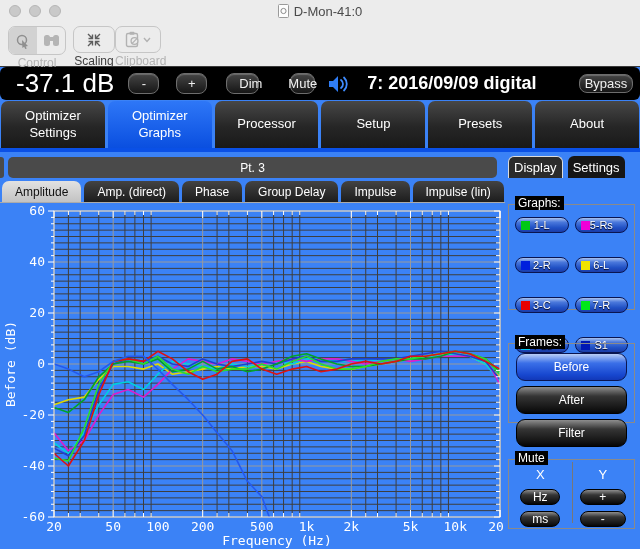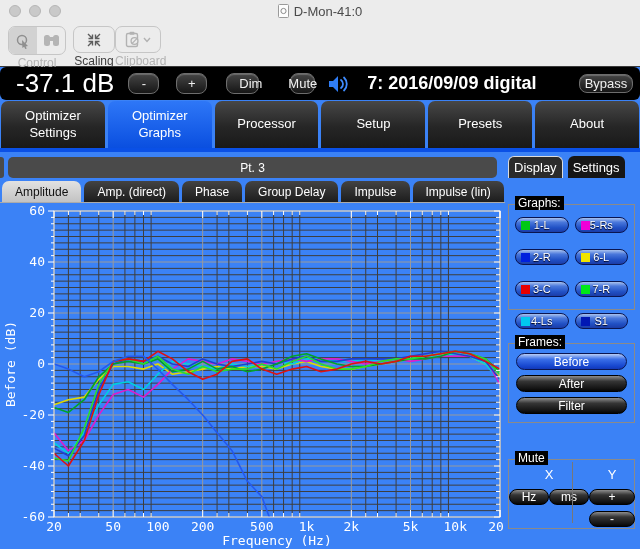--- a/index.html
+++ b/index.html
@@ -54,28 +54,28 @@
   
   #chart{position:absolute;top:203px;left:0;}
 
   
   .paneltabs{position:absolute;top:156px;left:508px;display:flex;gap:5px;}
   .paneltab{height:22px;padding:0 5px;display:flex;align-items:center;color:#fff;font-size:13px;
             border-radius:6px 6px 0 0;background:#161616;box-sizing:border-box;}
   .paneltab.active{background:#2b2b2b;border:1px solid #dcdcdc;border-bottom:none;}
   .fbox{position:absolute;left:508px;width:127px;border:1px solid #8a8a8a;box-sizing:border-box;}
   .flegend{position:absolute;top:-9px;left:6px;background:#000;padding:0 3px;color:#fff;font-size:12px;}
-  .graphsgrid{display:grid;grid-template-columns:1fr 1fr;gap:16px 6px;padding:12px 6px 0;}
+  .graphsgrid{display:grid;grid-template-columns:1fr 1fr;gap:24px 6px;padding:12px 6px 0;}
   .gbtn{height:16px;border-radius:9px;position:relative;color:#fff;font-size:11px;
         display:flex;align-items:center;justify-content:center;
         background:linear-gradient(#a9c2ee,#4a78dc 30%,#2050c4 70%,#1b3da8);
         border:1px solid #0a1550;box-sizing:border-box;text-shadow:0 1px 1px #001;}
   .chip{position:absolute;left:5px;top:3px;width:9px;height:9px;}
   .framescol{display:flex;flex-direction:column;gap:5px;padding:9px 7px 0;}
-  .fbtn{height:17px;border-radius:9px;color:#fff;font-size:12px;display:flex;align-items:center;justify-content:center;box-sizing:border-box;}
+  .fbtn{height:28px;border-radius:9px;color:#fff;font-size:12px;display:flex;align-items:center;justify-content:center;box-sizing:border-box;}
   .fbtn.active{background:linear-gradient(#b9cef6,#3a6fe8 35%,#1747cf 80%,#1238b8);border:1px solid #0a1550;}
   .fbtn.inactive{background:linear-gradient(#8d8d8d,#353535 35%,#121212 85%,#050505);border:1px solid #000;}
   .zoomgrid{display:grid;grid-template-columns:1fr 1fr;padding-top:7px;position:relative;}
   .zoomcol{display:flex;flex-direction:column;align-items:center;gap:7px;}
   .zoomhead{color:#fff;font-size:13px;height:15px;}
   .zbtn{width:40px;height:16px;border-radius:8px;color:#fff;font-size:12px;
         display:flex;align-items:center;justify-content:center;box-sizing:border-box;
         background:linear-gradient(#8d8d8d,#353535 35%,#121212 85%,#050505);border:1px solid #000;}
   .zbtn.y{width:46px;}
   .zdivider{position:absolute;left:50%;top:2px;bottom:4px;width:1px;background:#777;}
@@ -490,21 +490,21 @@
         <div class="fbtn inactive">Filter</div>
       </div>
   </div>
 
   <div class="fbox" style="top:459px;height:70px;">
     <span class="flegend">Mute</span>
     <div class="zoomgrid">
       <div class="zdivider"></div>
       <div class="zoomcol">
         <div class="zoomhead">X</div>
-        <div id="zoomx" style="display:flex;flex-direction:row;gap:0;align-items:center;">
+        <div id="zoomx" style="display:flex;flex-direction:column;gap:6px;align-items:center;">
             <div class="zbtn">Hz</div>
             <div class="zbtn">ms</div>
           </div>
       </div>
       <div class="zoomcol">
         <div class="zoomhead">Y</div>
         <div id="zoomy" style="display:flex;flex-direction:column;gap:6px;align-items:center;">
             <div class="zbtn y">+</div>
             <div class="zbtn y">-</div>
           </div>

